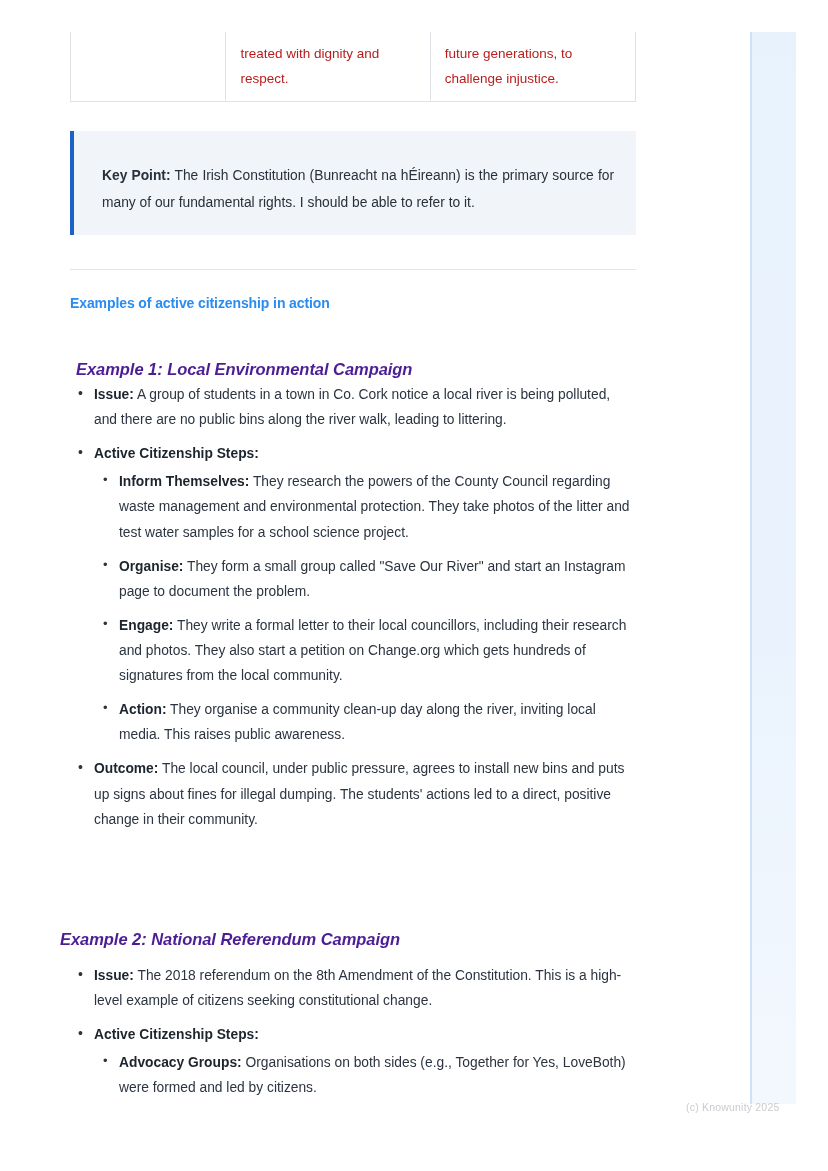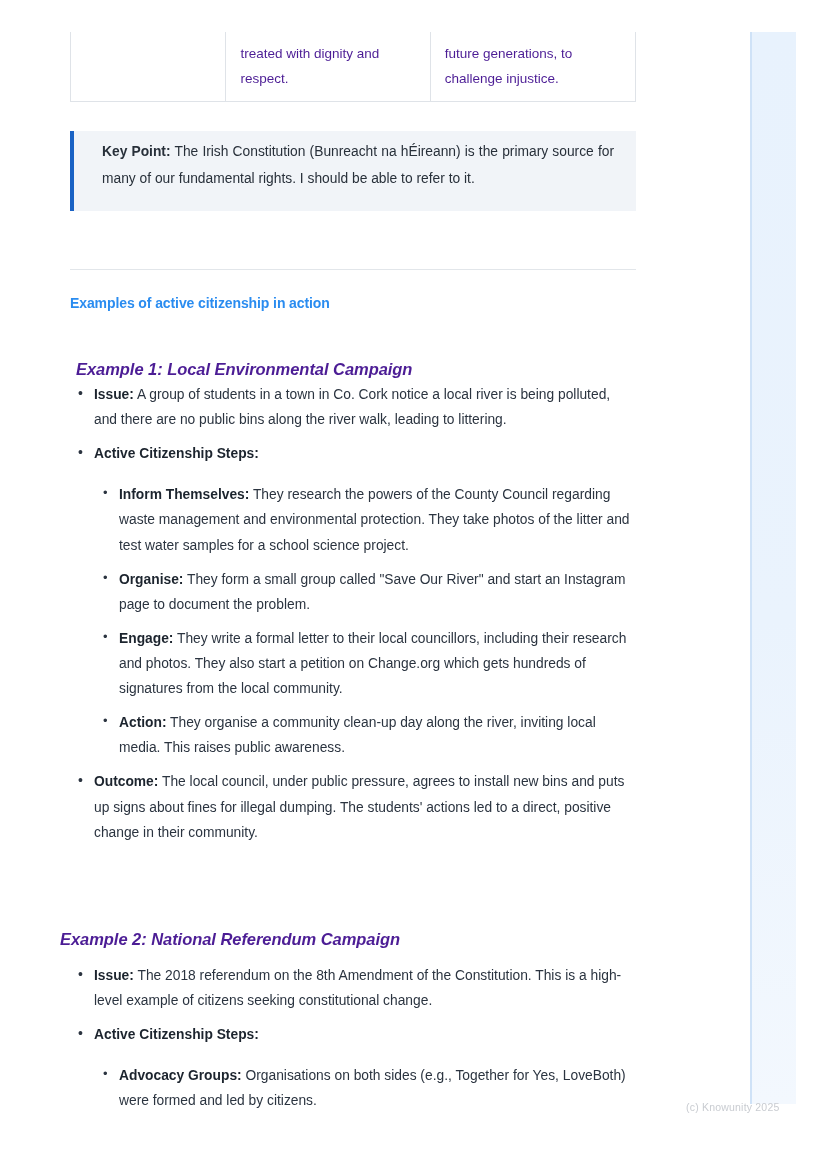--- a/index.html
+++ b/index.html
@@ -61,36 +61,36 @@
     border-top: none;
     box-sizing: border-box;
     display: flex;
     height: 70px;
   }
   .table-frag .cell {
     padding: 10px 14px 0 14px;
     box-sizing: border-box;
     font-size: 13.5px;
     line-height: 1.85;
-    color: #4c1d95;
+    color: #b91c1c;
   }
   .table-frag .c1 { width: 156px; border-right: 1px solid #dfe3e8; }
   .table-frag .c2 { width: 205px; border-right: 1px solid #dfe3e8; }
   .table-frag .c3 { width: 205px; }
 
   
   .callout {
     position: absolute;
     left: 70px;
     top: 131px;
     width: 566px;
     box-sizing: border-box;
     background: #f1f4f8;
     border-left: 4px solid #1a62c4;
-    padding: 8px 22px 18px 28px;
+    padding: 32px 22px 18px 28px;
   }
   .callout p {
     margin: 0;
     font-size: 13.8px;
     line-height: 1.95;
     color: #28303a;
     text-align: justify;
   }
   .callout b { font-weight: bold; }
 
@@ -141,21 +141,21 @@
   }
   ul.lvl1 > li::before {
     content: "\2022";
     position: absolute;
     left: 8px;
     top: -1px;
     font-size: 14px;
     color: #2b3440;
   }
   ul.lvl2 {
-    margin: 16px 0 0 0;
+    margin: 3px 0 0 0;
     padding: 0;
     list-style: none;
   }
   ul.lvl2 > li {
     position: relative;
     padding-left: 25px;
     font-size: 13.8px;
     line-height: 1.82;
     color: #2b3440;
     margin-bottom: 9px;

